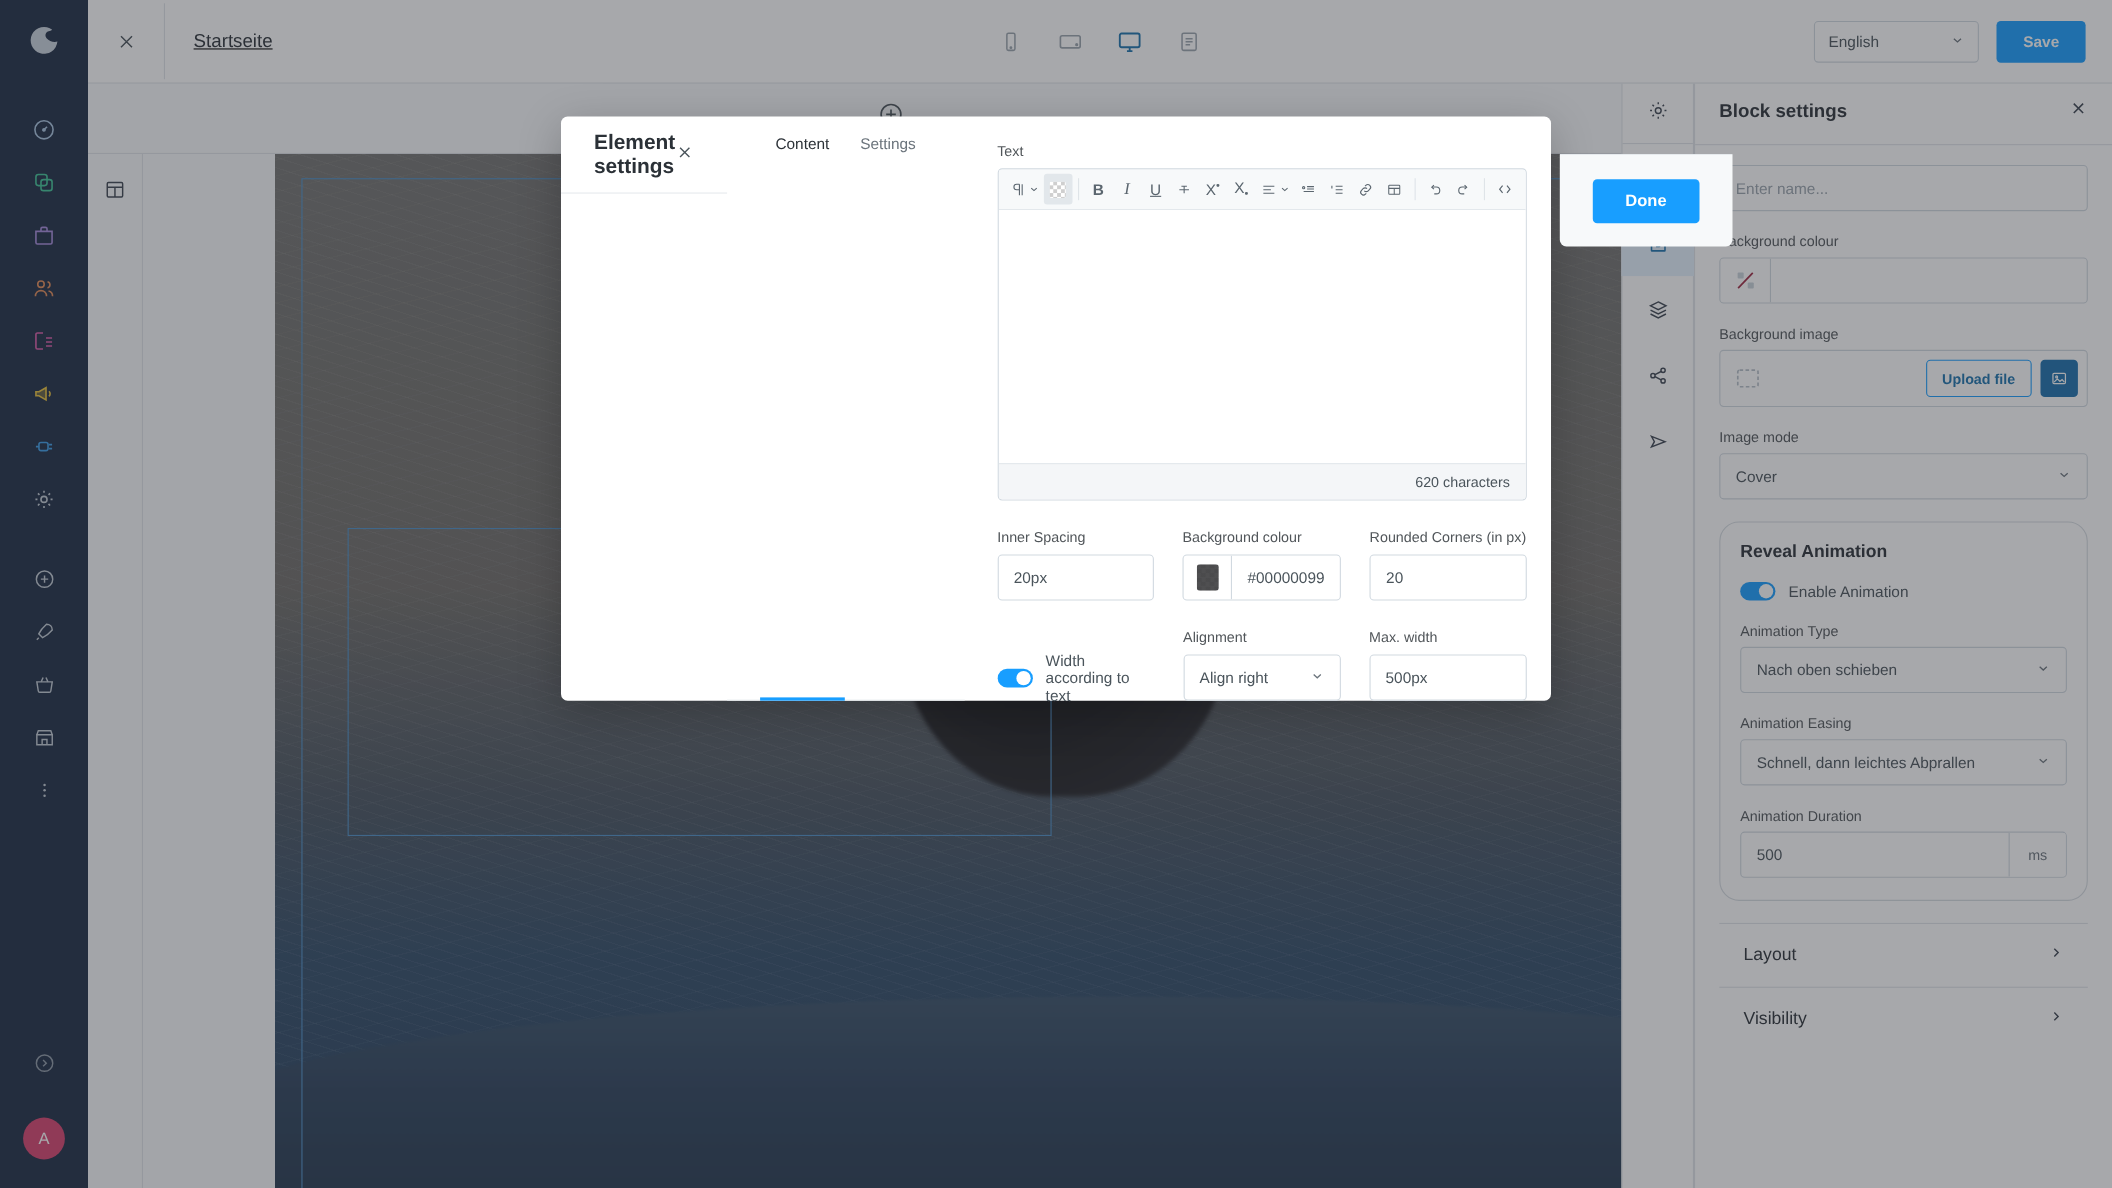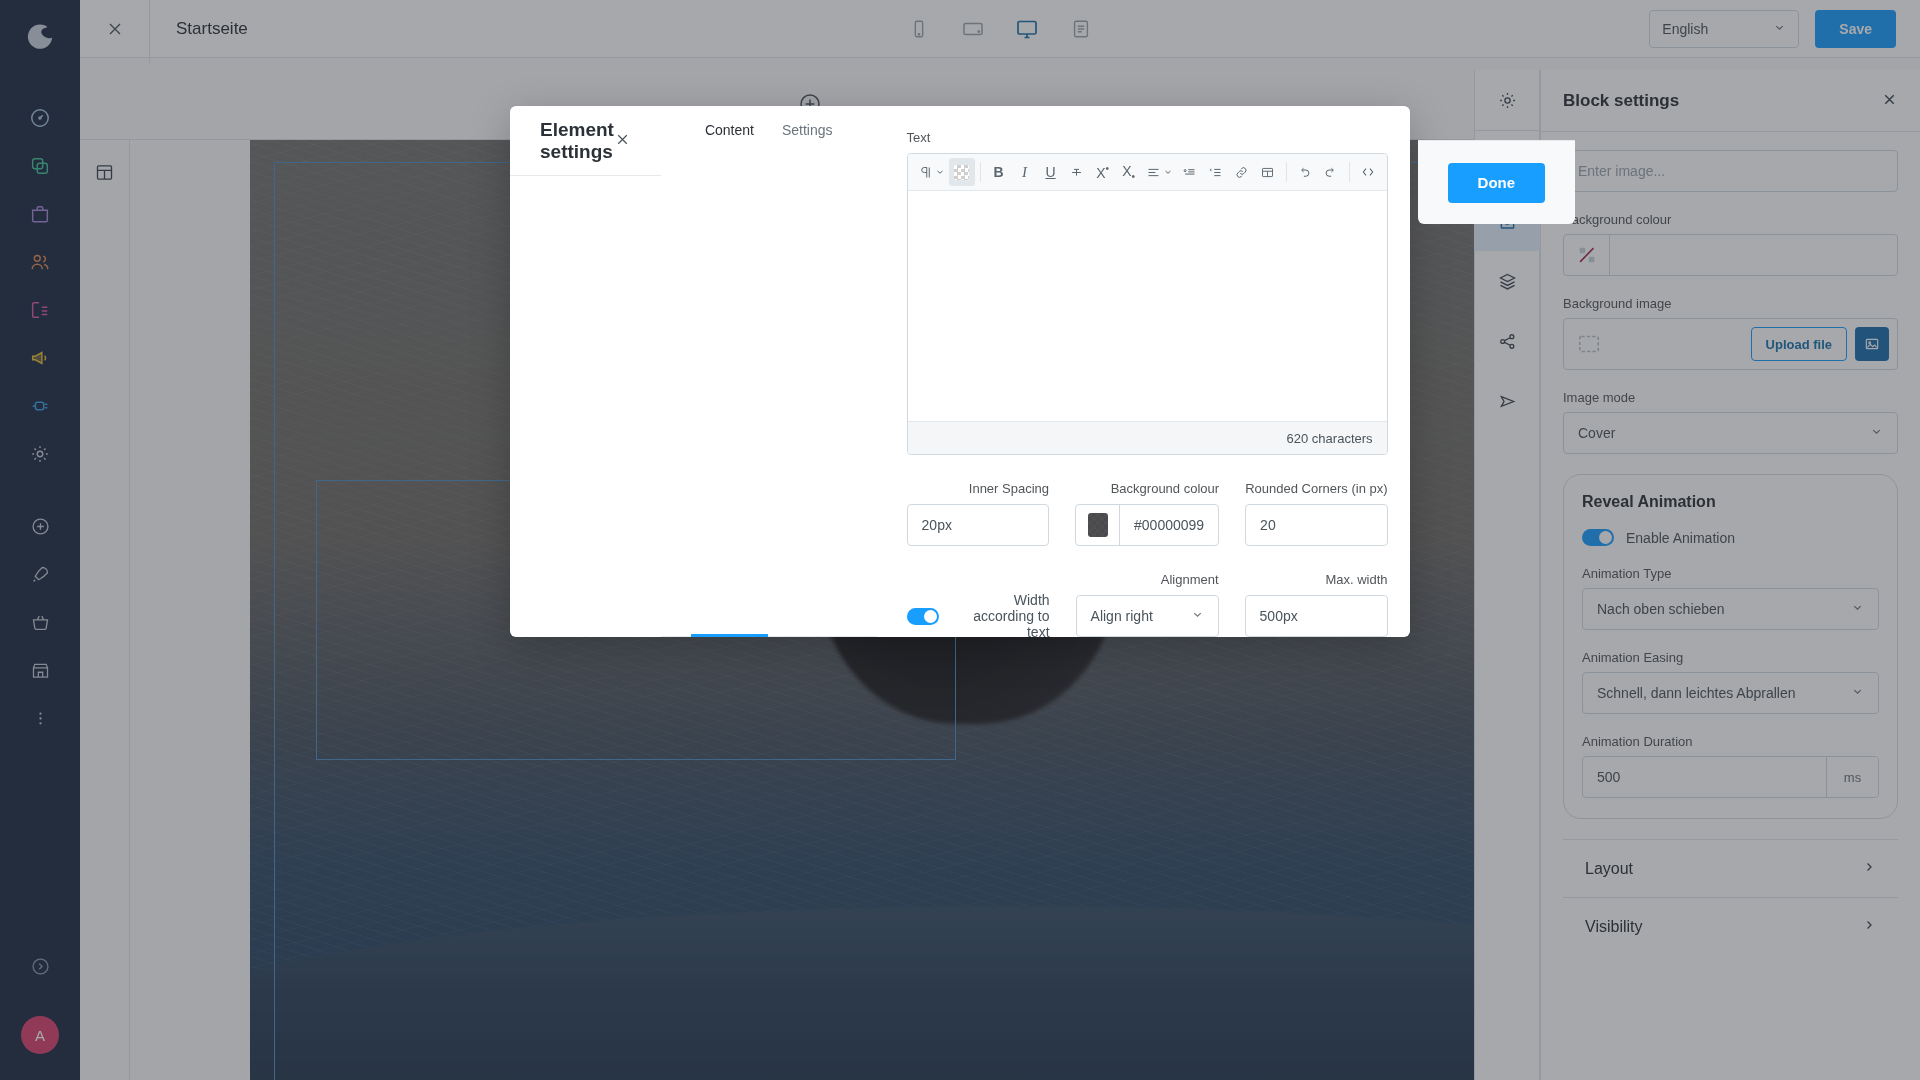--- a/index.html
+++ b/index.html
@@ -25,23 +25,23 @@
   .nav-gap { height: 24px; }
   .nav-spacer { flex: 1 1 auto; }
   .avatar {
     width: 38px; height: 38px; border-radius: 50%; background: #d8436f;
     color: #fff; font-size: 15px; display: flex; align-items: center; justify-content: center;
     margin-bottom: 26px;
   }
 
   
   .topbar {
-    position: absolute; left: 80px; top: 0; right: 0; height: 58px;
+    position: absolute; left: 80px; top: 0; right: 0; height: 76px;
     background: #fff; border-bottom: 1px solid #e0e4e8;
-    display: flex; align-items: center; z-index: 4;
+    display: flex; align-items: center; z-index: 4; text-decoration: underline;
   }
   .tb-close {
     width: 70px; height: 69px; display: flex; align-items: center; justify-content: center;
     border-right: 1px solid #e0e4e8; cursor: pointer;
   }
   .tb-title {
     padding-left: 26px; font-size: 17px; color: #2b3137; font-weight: 400;
   }
   .tb-devices {
     position: absolute; left: 50%; transform: translateX(-50%);
@@ -241,21 +241,21 @@
   .ed-sep { width: 1px; height: 20px; background: #dfe4e8; margin: 0 5px; }
   .ed-right { margin-left: auto; display: flex; align-items: center; }
   .ed-area { height: 230px; background: #fff; }
   .ed-footer {
     height: 33px; background: #f4f6f8; border-top: 1px solid #e3e8ec;
     display: flex; align-items: center; justify-content: flex-end; padding: 0 14px;
     font-size: 13px; color: #4a545b;
   }
 
   .row3 { display: flex; gap: 26px; margin-top: 26px; }
-  .col { flex: 1 1 0; text-align: right; }
+  .col { flex: 1 1 0; }
   .m-input {
     width: 100%; height: 42px; border: 1px solid #d1d9e0; border-radius: 4px;
     background: #fff; display: flex; align-items: center; padding: 0 14px;
     font-size: 14px; color: #4a545b;
   }
   .m-select { justify-content: space-between; cursor: pointer; }
   .m-colour { display: flex; align-items: stretch; height: 42px; border: 1px solid #d1d9e0; border-radius: 4px; overflow: hidden; }
   .m-swatch { width: 44px; display: flex; align-items: center; justify-content: center; border-right: 1px solid #d1d9e0; cursor: pointer; }
   .m-swatch .chip {
     width: 20px; height: 24px; border-radius: 3px;
@@ -514,21 +514,21 @@
       <span class="rp-title">Block settings</span>
       <span class="rp-close">
         <svg width="17" height="17" viewBox="0 0 24 24" fill="none" stroke="#3c4450" stroke-width="2">
           <path d="M6 6l12 12M18 6L6 18"></path>
         </svg>
       </span>
     </div>
     <div class="rp-body">
 
       <div class="fld">
-        <div class="inp placeholder">Enter image...</div>
+        <div class="inp placeholder">Enter name...</div>
       </div>
 
       <div class="fld">
         <label class="fld-label">Background colour</label>
         <div class="colour-row">
           <div class="colour-swatch">
             <svg width="22" height="22" viewBox="0 0 24 24">
               <rect x="4" y="4" width="6" height="6" rx="1" fill="#c9d2da"></rect>
               <rect x="14" y="14" width="6" height="6" rx="1" fill="#c9d2da"></rect>
               <path d="M19 4.5L4.5 19.5" stroke="#9e2741" stroke-width="1.7"></path>

